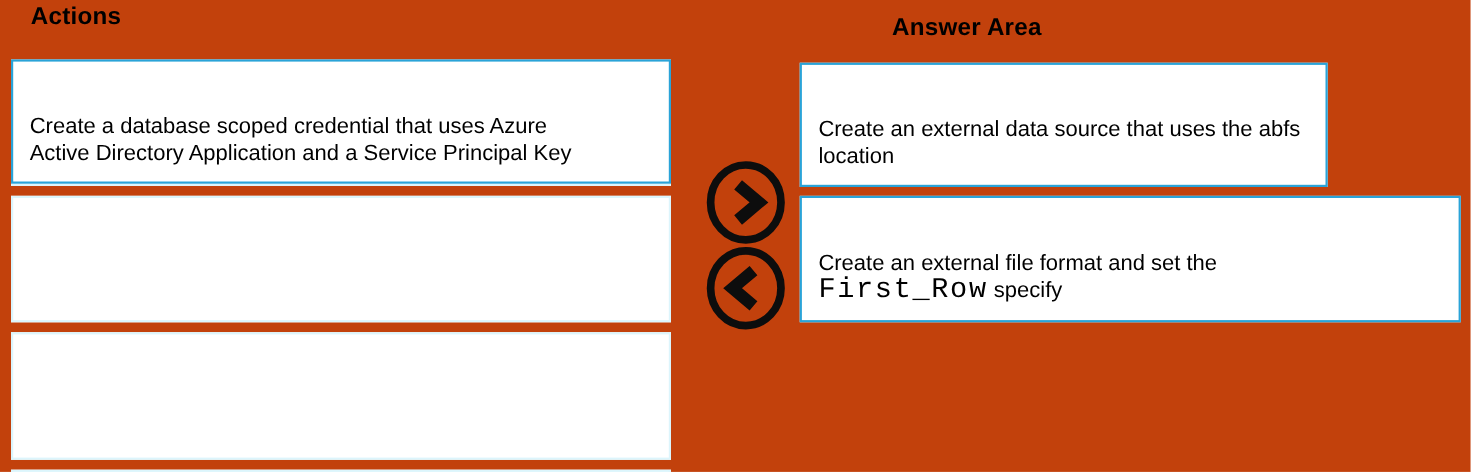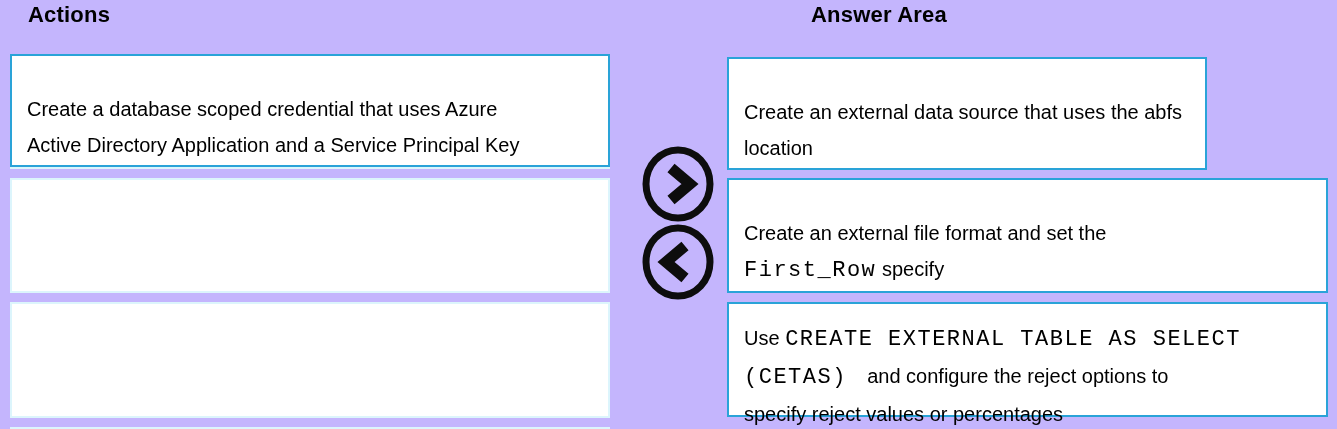--- a/index.html
+++ b/index.html
@@ -11,59 +11,59 @@
   *{margin:0;padding:0;box-sizing:border-box;}
   html,body{background:#ffffff;}
   body{
     font-family:"Liberation Sans",sans-serif;
     color:var(--text);
   }
   .stage{
     position:relative;
     width:1337px;
     height:429px;
-    background:#c4b5fd;
+    background:#c2410c;
     overflow:hidden;
   }
   .col-title{
     position:absolute;
     top:2px;
     font-size:22px;
     font-weight:bold;
     letter-spacing:0.2px;
     white-space:nowrap;
   }
   #actions-title{left:28px;}
-  #answer-title{left:811px;}
+  #answer-title{left:811px;margin-top:10px;}
 
   .card{
     position:absolute;
     background:#ffffff;
     border:2px solid var(--card-border);
     display:flex;
     align-items:center;
     padding:6px 18px 6px 15px;
     z-index:2;
   }
   .slot{
     position:absolute;
     background:#ffffff;
     border:2px solid var(--slot-border);
     z-index:1;
   }
   .card-text{
     font-size:20px;
-    line-height:36px;
+    line-height:24px;
     white-space:pre-wrap;
     color:var(--text);
     margin-top:32px;
   }
   .card-text .mono{
     font-family:"Liberation Mono","DejaVu Sans Mono",monospace;
-    font-size:22px;
+    font-size:26px;
     letter-spacing:1.5px;
   }
 
   
   #action-card-1{left:10px;top:54px;width:600px;height:113px;}
   #action-slot-1{left:10px;top:57px;width:600px;height:112px;}
   #action-slot-2{left:10px;top:178px;width:600px;height:115px;}
   #action-slot-3{left:10px;top:302px;width:600px;height:116px;}
   #action-slot-4{left:10px;top:427px;width:600px;height:10px;}
 
@@ -128,19 +128,14 @@
   <div class="card" id="answer-card-1">
     <div class="card-text"><span>Create an external data source that uses the abfs
 location</span></div>
   </div>
 
   <div class="card" id="answer-card-2">
     <div class="card-text"><span>Create an external file format and set the
 </span><span class="mono">First_Row</span><span> specify</span></div>
   </div>
 
-  <div class="card" id="answer-card-3">
-    <div class="card-text"><span>Use </span><span class="mono">CREATE EXTERNAL TABLE AS SELECT
-(CETAS) </span><span> and configure the reject options to
-specify reject values or percentages</span></div>
-  </div>
 
 </div>
 
 </body></html>

